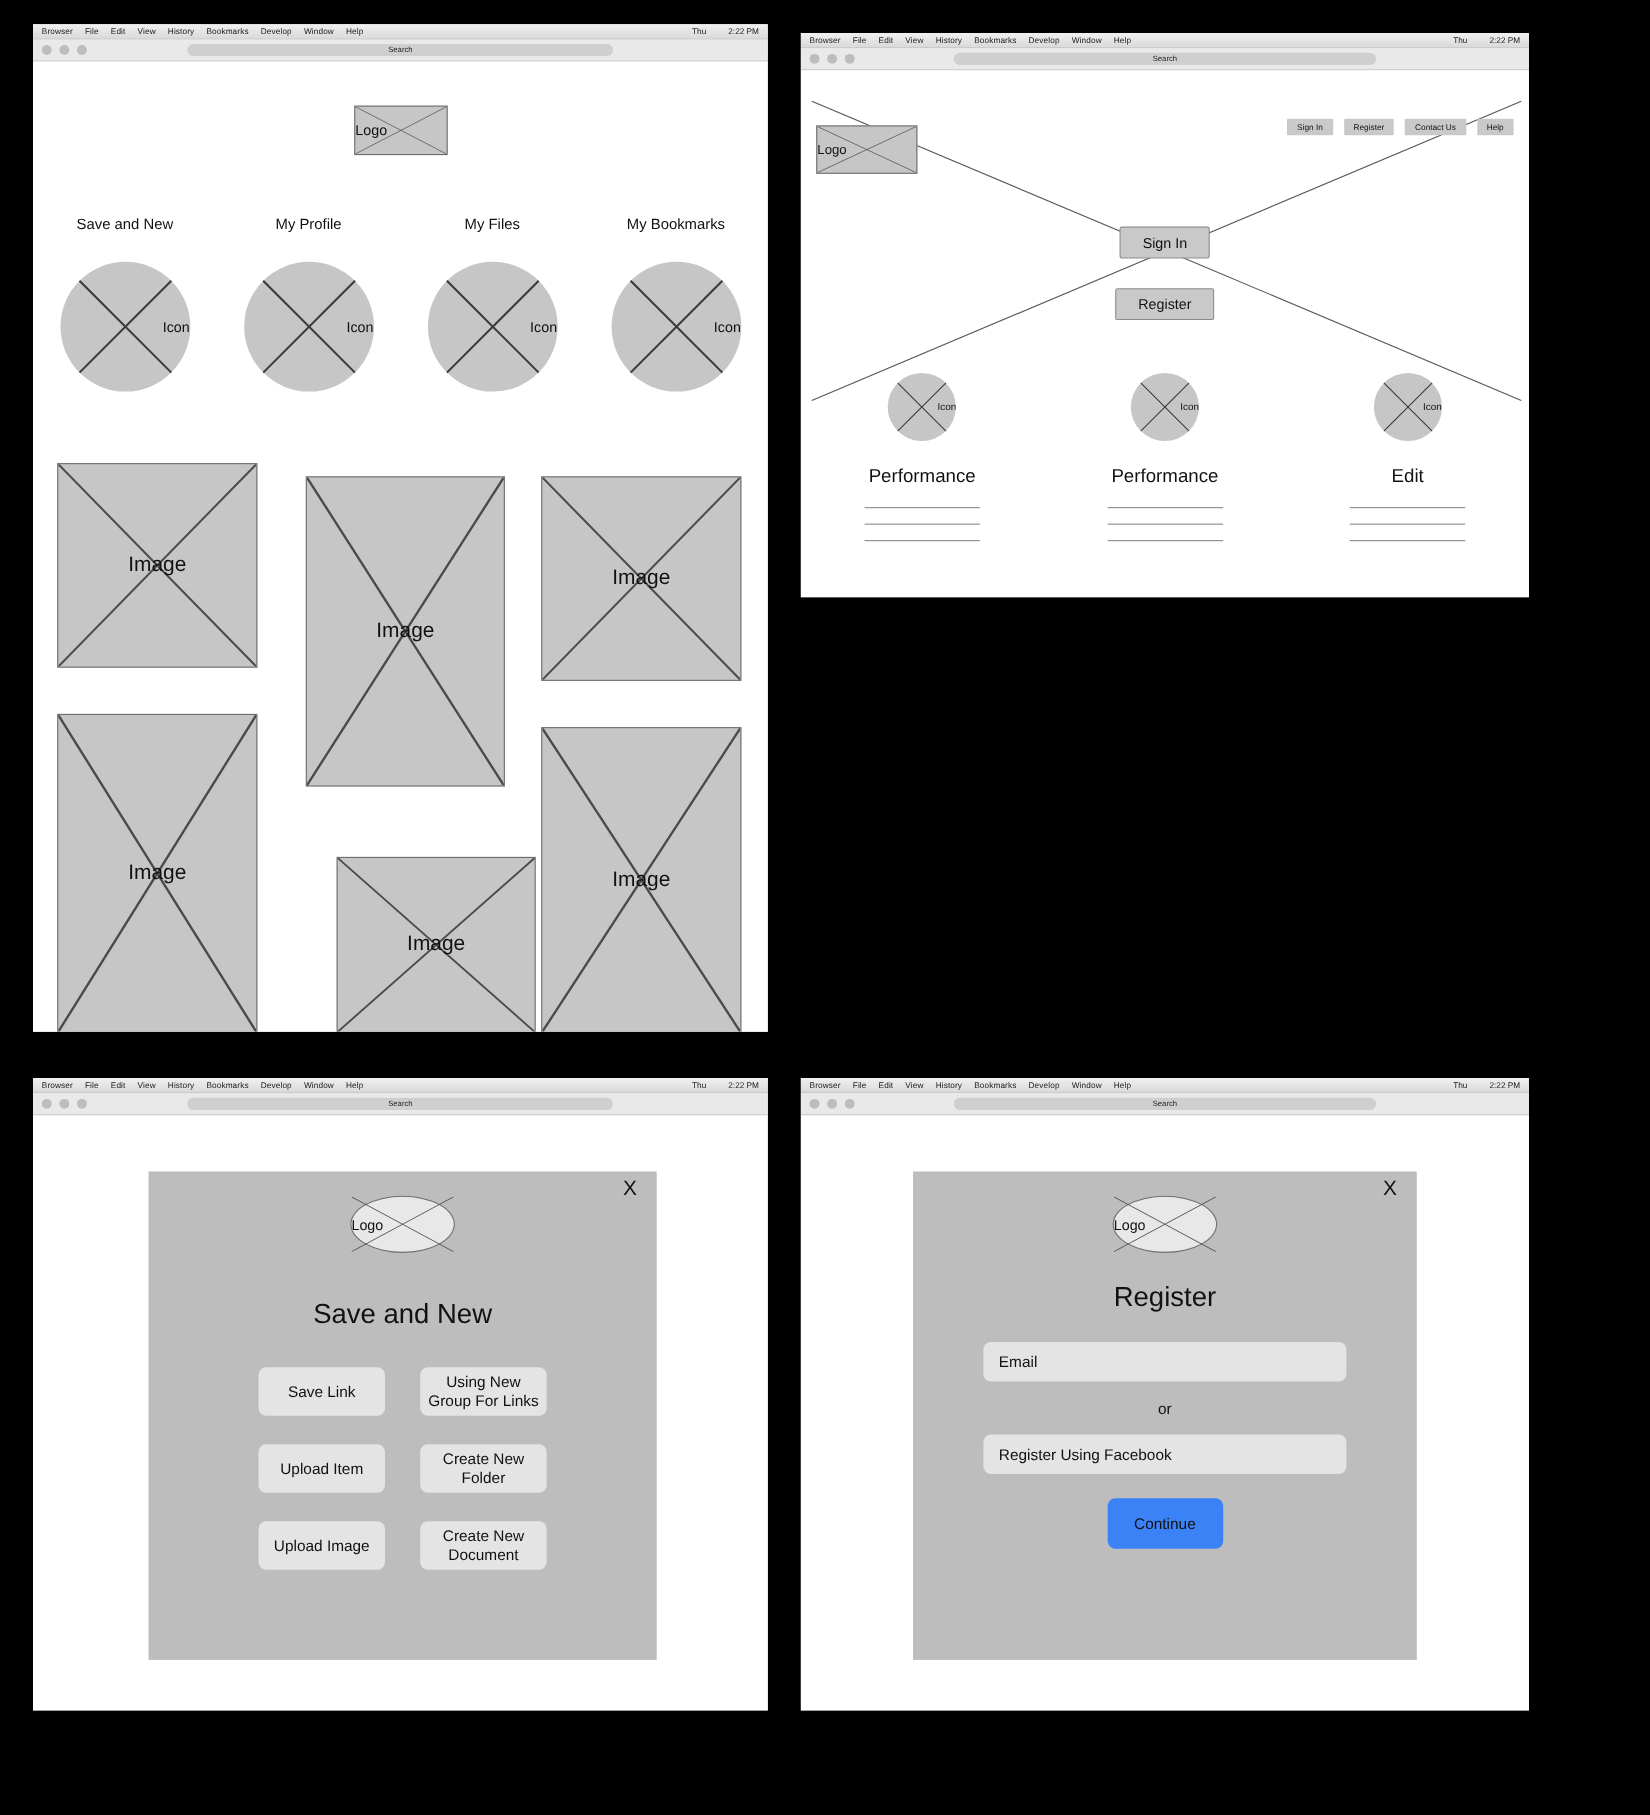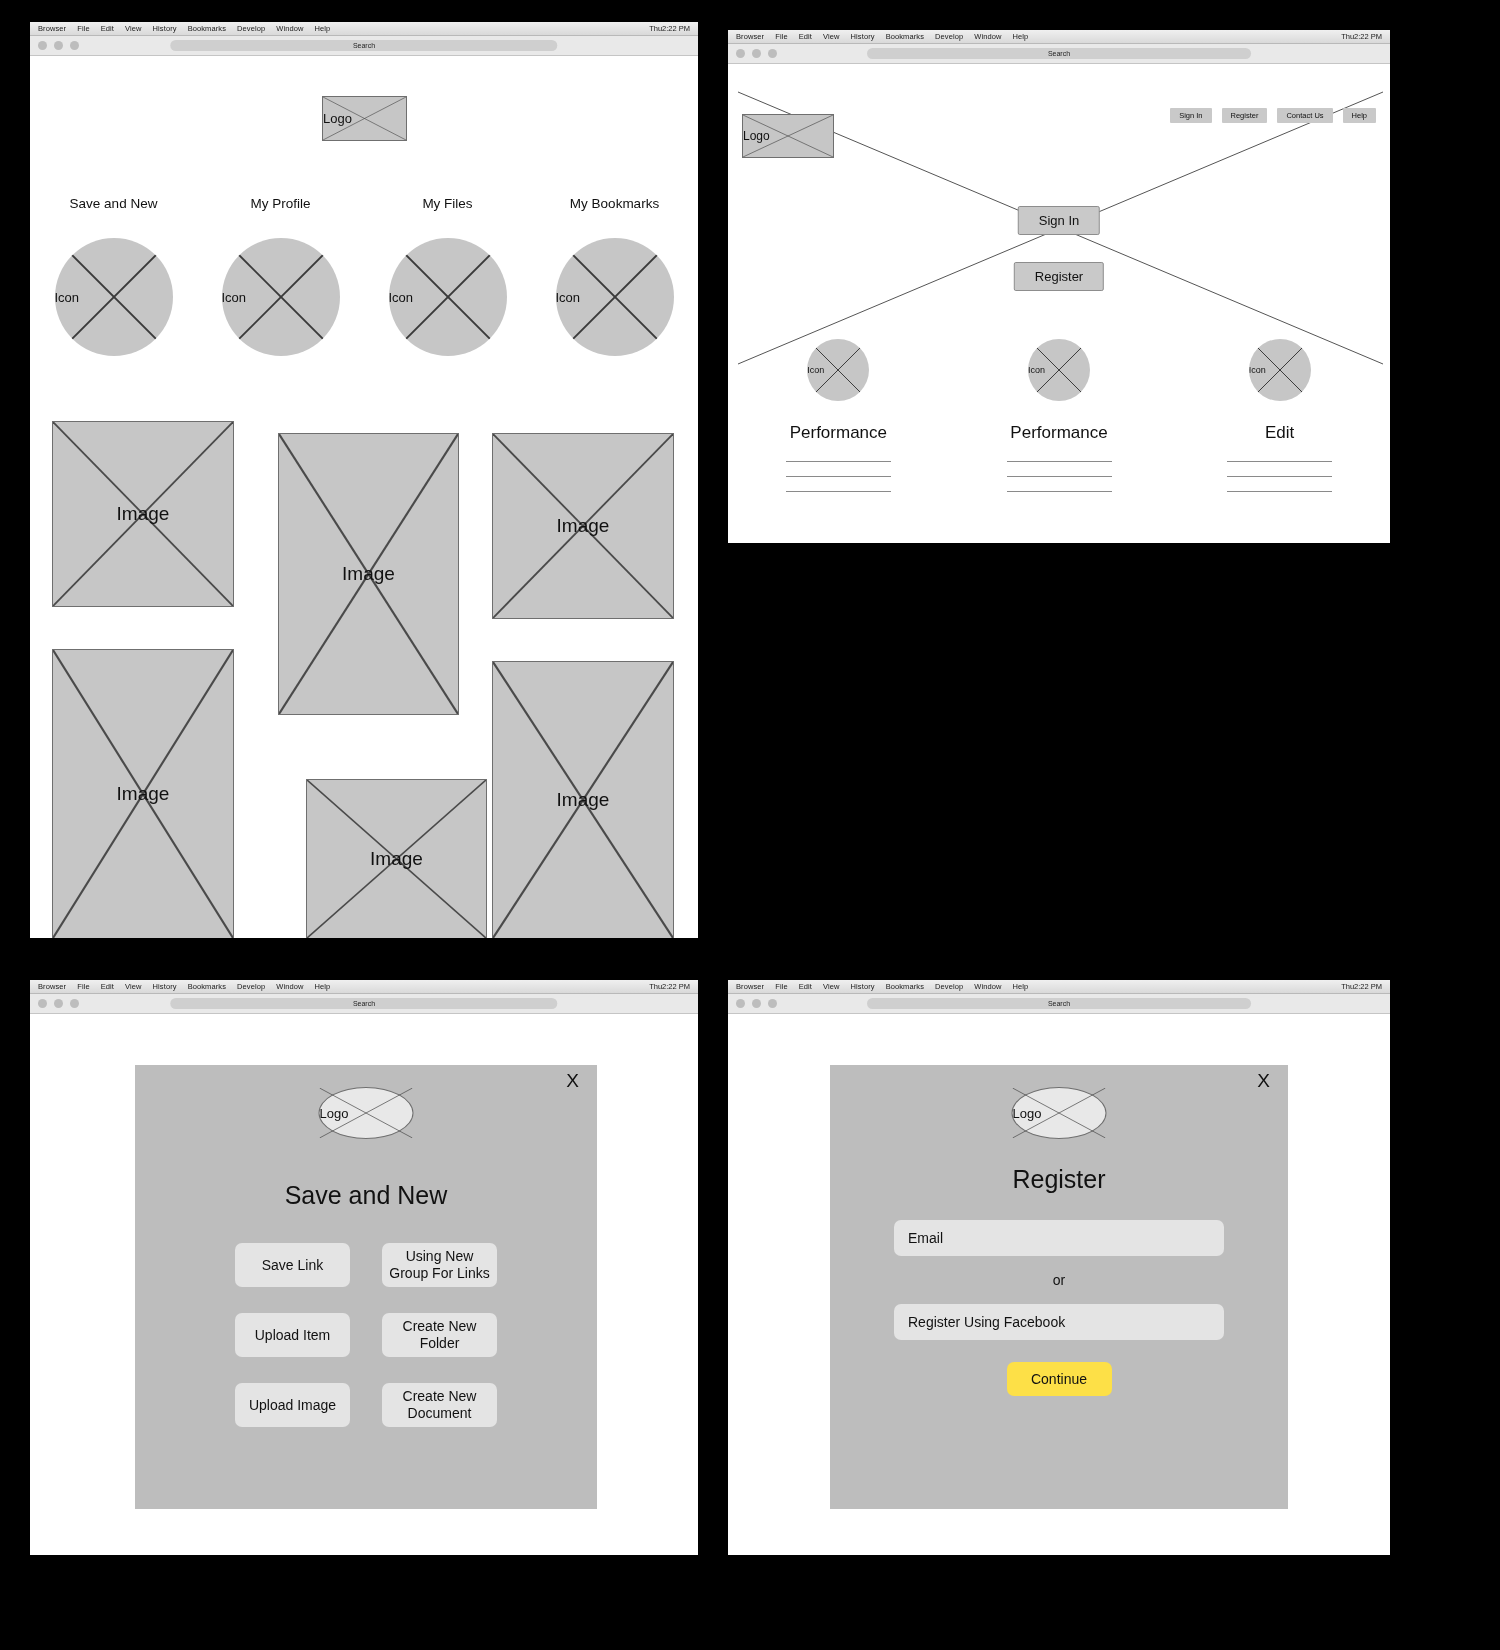--- a/index.html
+++ b/index.html
@@ -14,21 +14,21 @@
   .window { position: absolute; background: #ffffff; overflow: hidden; }
   .menubar {
     height: 14px; background: linear-gradient(#f0f0f0, #d9d9d9);
     border-bottom: 1px solid #b9b9b9;
     display: flex; align-items: center; padding: 0 8px;
     font-size: 7.5px; color: #1a1a1a; white-space: nowrap;
   }
   .menubar .mi { margin-right: 11px; letter-spacing: .1px; }
   .menubar .spacer { flex: 1; }
   .menubar .clock { margin-left: 10px; font-size: 7.5px; }
-  .menubar .clock .day { margin-right: 0; }
+  .menubar .clock .day { margin-right: 20px; }
 
   .toolbar {
     height: 20px; background: #e9e9e9; border-bottom: 1px solid #c5c5c5;
     display: flex; align-items: center; padding: 0 8px; position: relative;
   }
   .lights { display: flex; gap: 7px; align-items: center; }
   .light { width: 9px; height: 9px; border-radius: 50%; background: #bdbdbd; }
   .searchbar {
     position: absolute; left: 50%; transform: translateX(-50%);
     width: 58%; height: 11px; border-radius: 6px; background: #cfcfcf;
@@ -42,21 +42,21 @@
     position: relative; background: #c6c6c6; border: 1px solid #6f6f6f;
     display: flex; align-items: center; justify-content: flex-start;
   }
   .ph-box.light { background: #e8e8e8; }
   .ph-box .lbl { position: relative; z-index: 2; font-size: 13px; color: #111; }
   .ph-box svg { position: absolute; inset: 0; width: 100%; height: 100%; z-index: 1; }
   .ph-box svg line { stroke: #4a4a4a; stroke-width: 1; }
 
   .ph-circle {
     position: relative; border-radius: 50%; background: #c6c6c6;
-    display: flex; align-items: center; justify-content: flex-start; overflow: hidden;
+    display: flex; align-items: center; justify-content: flex-end; overflow: hidden;
   }
   .ph-circle .lbl { position: relative; z-index: 2; font-size: 13px; color: #111; }
   .ph-circle svg { position: absolute; inset: 0; width: 100%; height: 100%; z-index: 1; }
   .ph-circle svg line { stroke: #3a3a3a; stroke-width: 1.6; }
 
   .ph-img { background: #c6c6c6; border: 1px solid #6f6f6f; position: relative;
             display: flex; align-items: center; justify-content: center; }
   .ph-img .lbl { position: relative; z-index: 2; font-size: 19px; color: #111; }
   .ph-img svg { position: absolute; inset: 0; width: 100%; height: 100%; z-index: 1; }
   .ph-img svg line { stroke: #4a4a4a; stroke-width: 1; }
@@ -123,21 +123,21 @@
   }
 
   .reg-fields { position: absolute; left: 0; width: 100%; top: 155px; }
   .reg-field {
     background: #e4e4e4; border-radius: 7px; height: 36px;
     width: 330px; margin: 0 auto 16px auto; display: flex; align-items: center;
     padding-left: 14px; font-size: 14px; color: #111;
   }
   .reg-or { text-align: center; font-size: 14px; color: #111; margin: 0 0 16px 0; }
   .reg-continue {
-    background: #fde047; border-radius: 7px; height: 34px; width: 105px;
+    background: #3b82f6; border-radius: 7px; height: 46px; width: 105px;
     margin: 22px auto 0 auto; display: flex; align-items: center;
     justify-content: center; font-size: 14px; color: #111;
   }
 </style>
 </head>
 <body>
 
 <div class="stage">
 
   <div class="window" id="win-dashboard">

